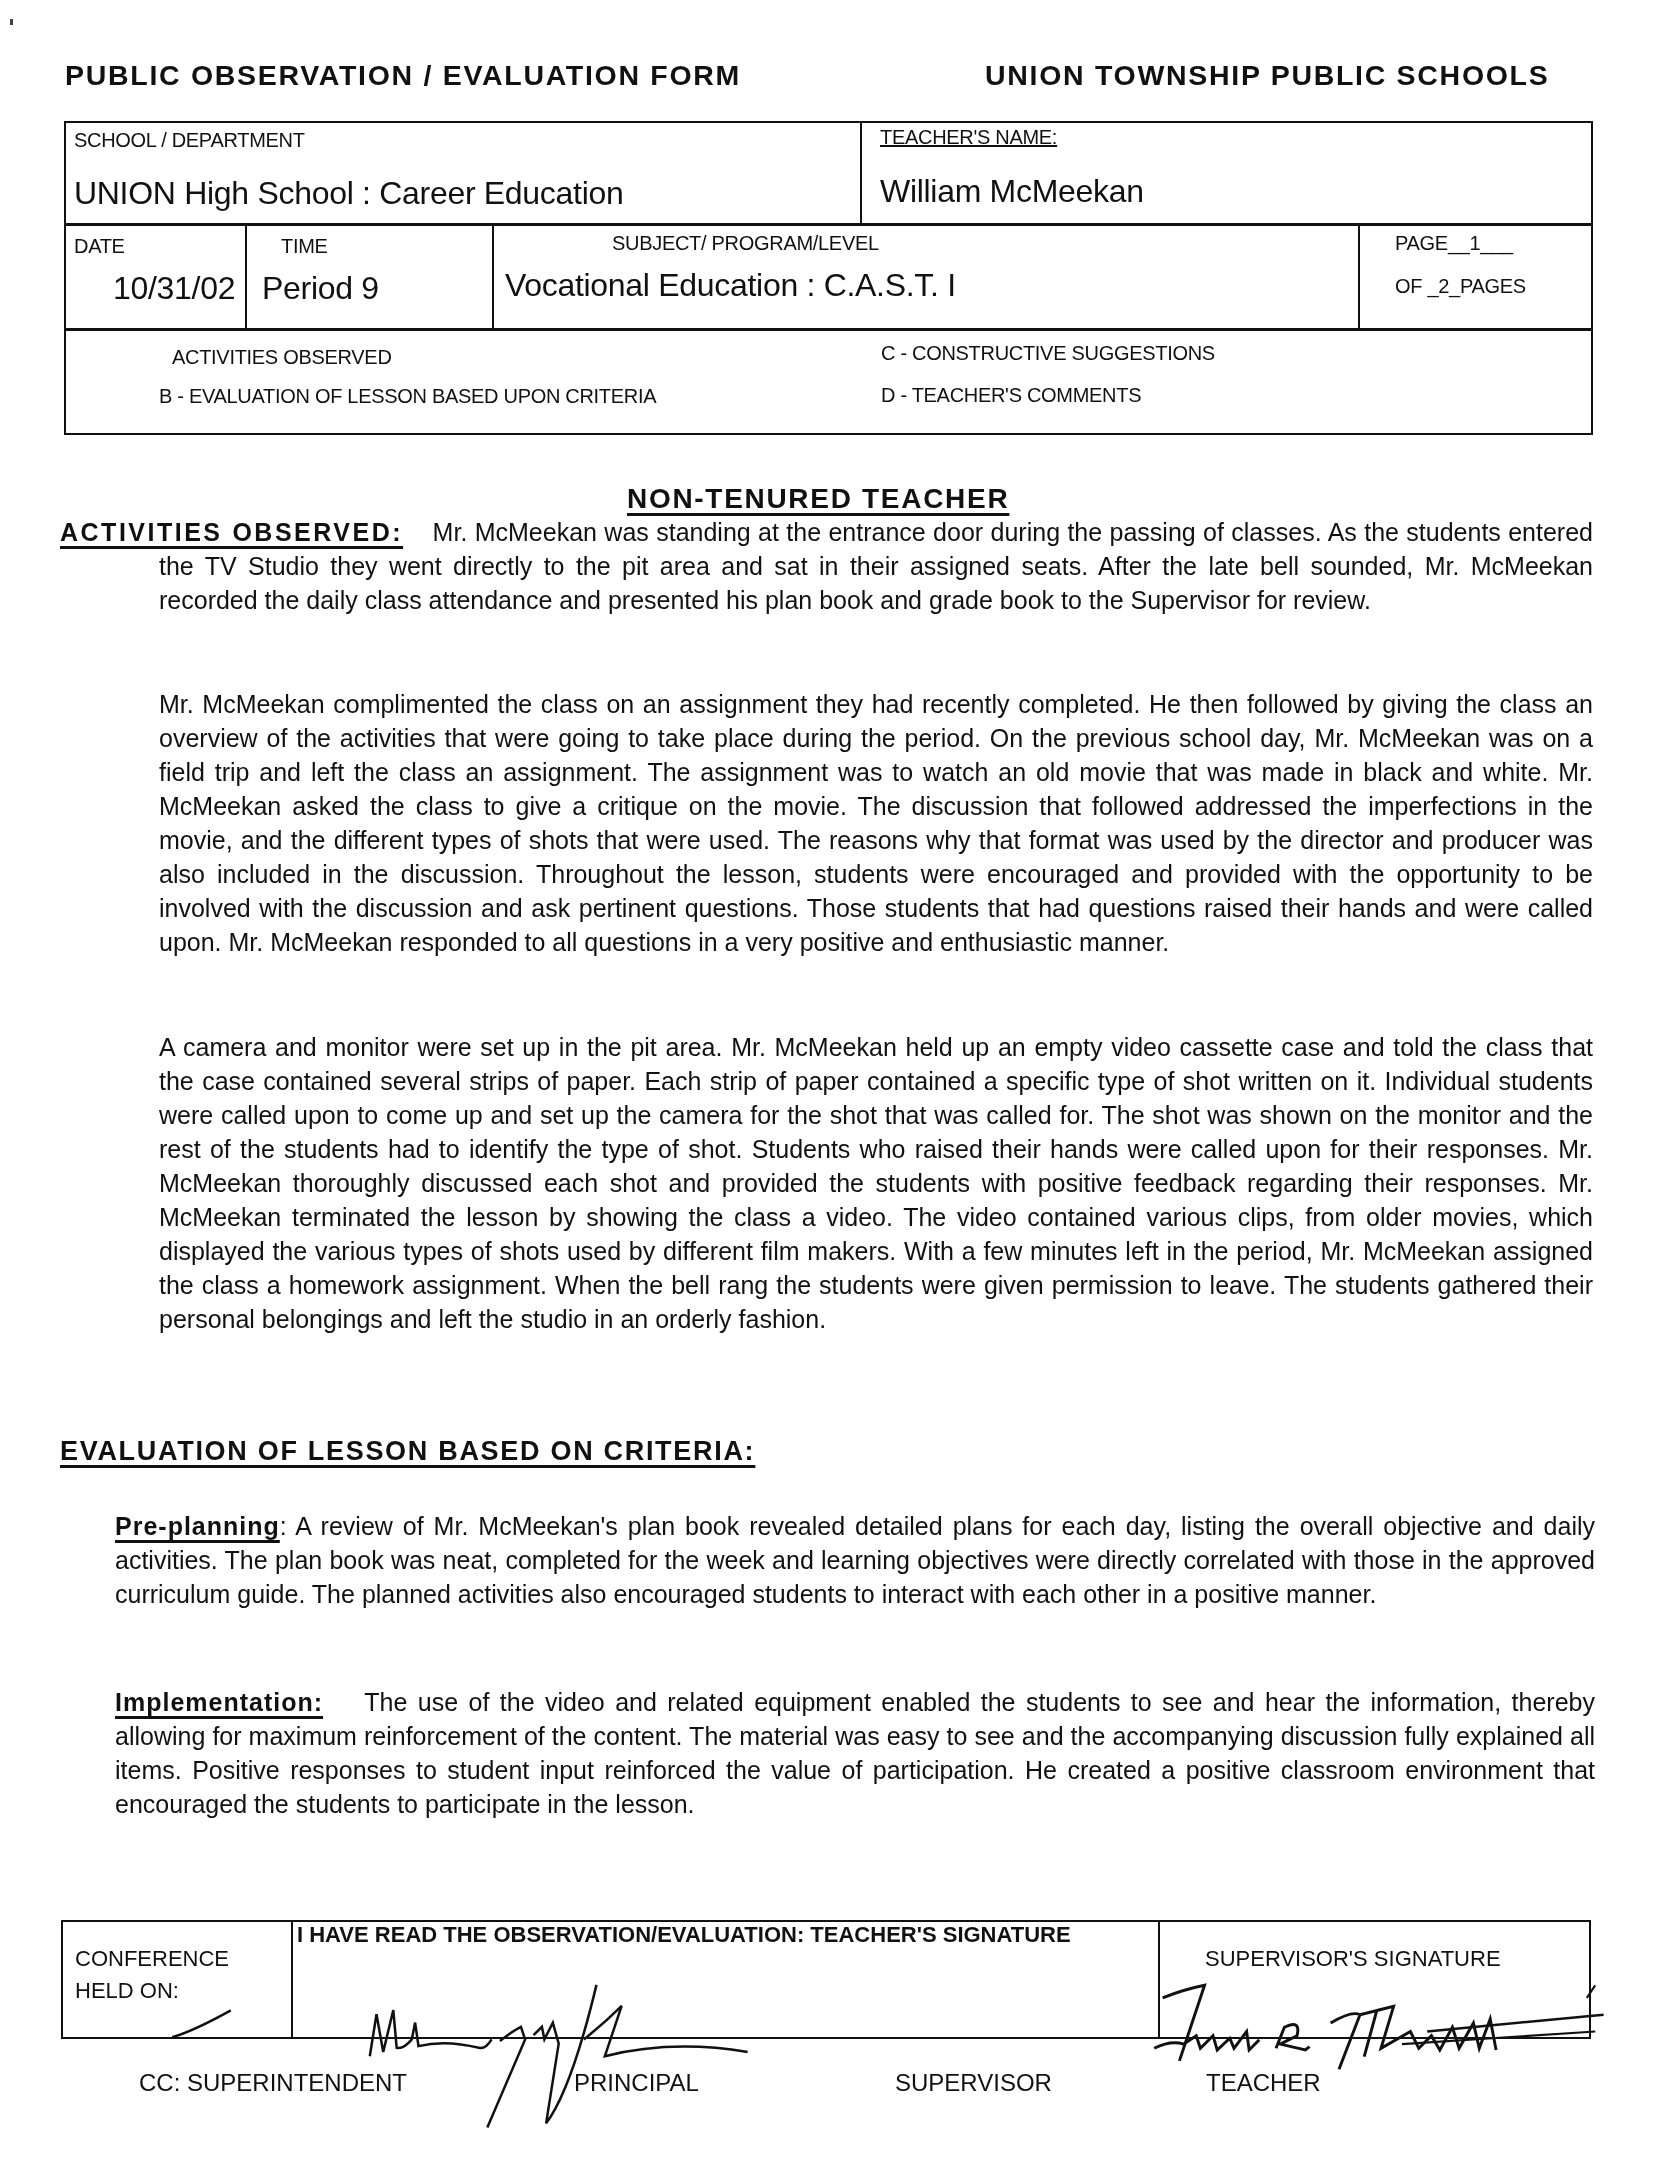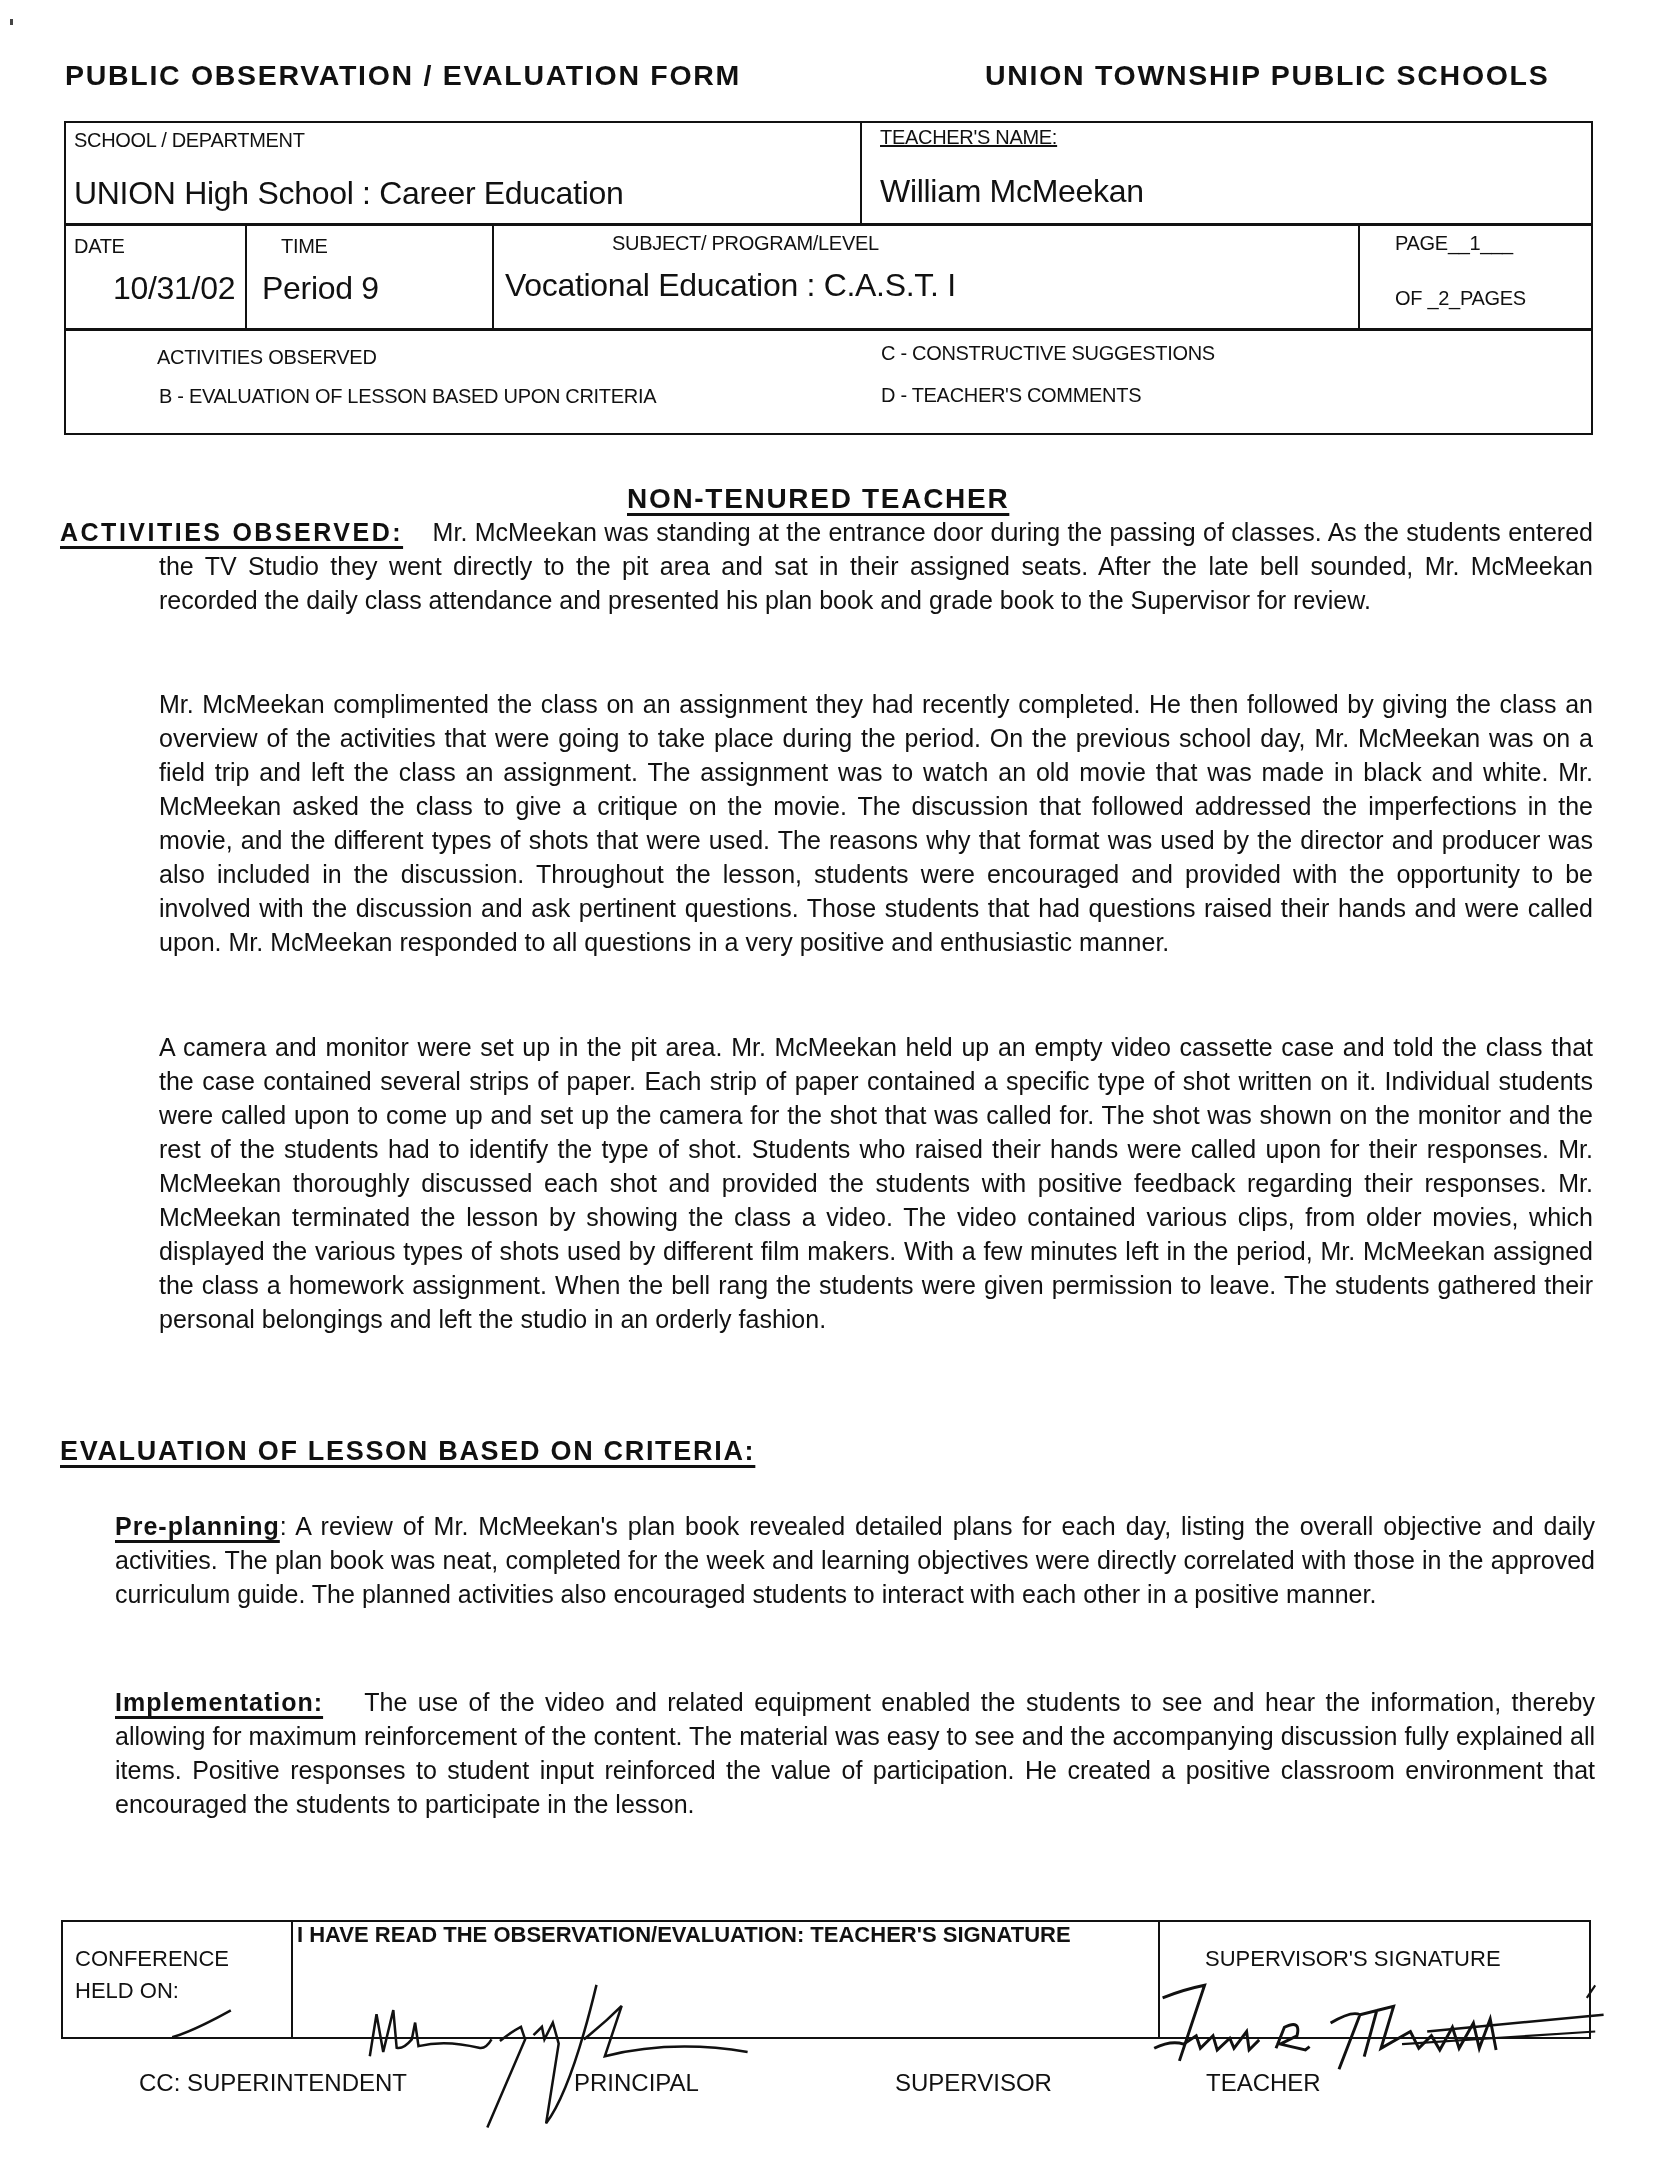--- a/index.html
+++ b/index.html
@@ -39,23 +39,23 @@
   <div class="lbl" style="left:880px; top:126px;text-decoration:underline;">TEACHER'S NAME:</div>
   <div class="val" style="left:880px; top:173px;">William McMeekan</div>
 
   <div class="lbl" style="left:74px; top:235px;">DATE</div>
   <div class="val" style="left:77px; top:270px;margin-left:36px;">10/31/02</div>
   <div class="lbl" style="left:281px; top:235px;">TIME</div>
   <div class="val" style="left:262px; top:270px;">Period 9</div>
   <div class="lbl" style="left:572px; top:232px;margin-left:40px;">SUBJECT/ PROGRAM/LEVEL</div>
   <div class="val" style="left:505px; top:267px;">Vocational Education : C.A.S.T. I</div>
   <div class="lbl" style="left:1395px; top:232px;">PAGE__1___</div>
-  <div class="lbl" style="left:1395px; top:275px;margin-top:12px;">OF  _2_PAGES</div>
+  <div class="lbl" style="left:1395px; top:275px;">OF  _2_PAGES</div>
 
-  <div class="lbl" style="left:157px; top:346px;">ACTIVITIES OBSERVED</div>
+  <div class="lbl" style="left:172px; top:346px;">ACTIVITIES OBSERVED</div>
   <div class="lbl" style="left:159px; top:385px;">B - EVALUATION OF LESSON BASED UPON CRITERIA</div>
   <div class="lbl" style="left:881px; top:342px;">C - CONSTRUCTIVE SUGGESTIONS</div>
   <div class="lbl" style="left:881px; top:384px;">D - TEACHER'S COMMENTS</div>
 </div>
 
 <div class="head" style="left:627px; top:445px; font-size:28px;margin-top:38px;">NON-TENURED TEACHER</div>
 
 <div class="para" style="left:159px; top:515px; width:1434px;">
   <div style="text-indent:-99px;"><span class="lead" style="letter-spacing:2.5px;">ACTIVITIES OBSERVED:</span>&nbsp;&nbsp;&nbsp; <span>Mr. McMeekan was standing at the entrance door during the passing of classes. As the students entered the TV Studio they went directly to the pit area and sat in their assigned seats.  After the late bell sounded, Mr. McMeekan recorded the daily class attendance and presented his plan book and grade book to the Supervisor for review.</span></div>
 </div>

